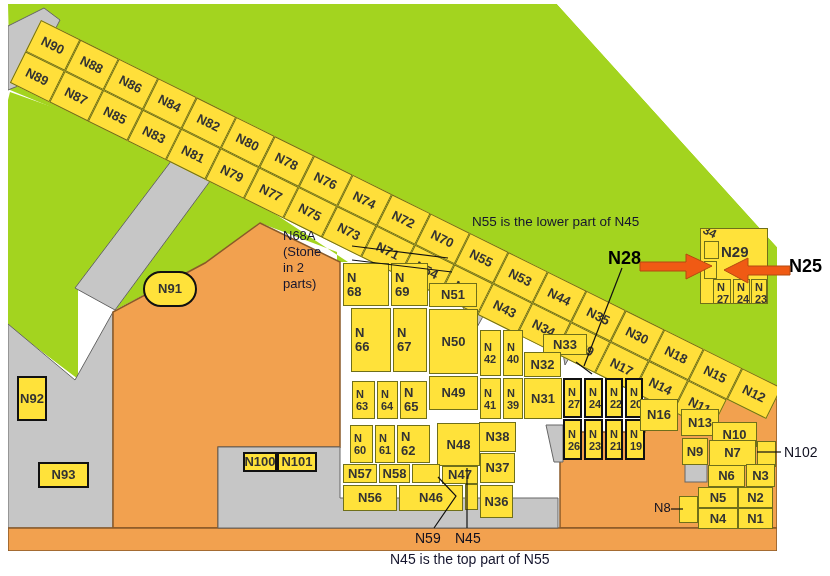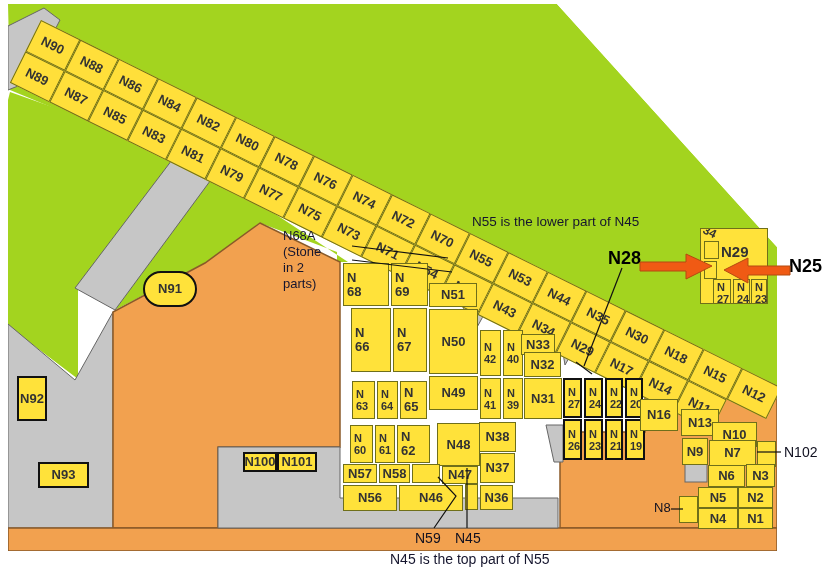--- a/index.html
+++ b/index.html
@@ -134,39 +134,39 @@
 65</div>
         <div class="plot two small" style="left: 472px; top: 326px; width: 21px; height: 46px;">N
 42</div>
         <div class="plot two small" style="left: 495px; top: 326px; width: 20px; height: 46px;">N
 40</div>
         <div class="plot two small" style="left: 472px; top: 374px; width: 21px; height: 41px;">N
 41</div>
         <div class="plot two small" style="left: 495px; top: 374px; width: 20px; height: 41px;">N
 39</div>
         <div class="plot" style="left: 516px; top: 374px; width: 38px; height: 41px;">N31</div>
-        <div class="plot" style="left: 513px; top: 330px; width: 34px; height: 21px; text-align: center;">N33</div>
+        <div class="plot" style="left: 535px; top: 330px; width: 44px; height: 21px; text-align: center;">N33</div>
         <div class="plot" style="left: 516px; top: 348px; width: 37px; height: 25px;">N32</div>
         <div class="plot" style="left: 471px; top: 418px; width: 37px; height: 30px;">N38</div>
         <div class="plot" style="left: 429px; top: 419px; width: 43px; height: 43px;">N48</div>
         <div class="plot two small" style="left: 342px; top: 421px; width: 23px; height: 38px;">N
 60</div>
         <div class="plot two small" style="left: 367px; top: 421px; width: 20px; height: 38px;">N
 61</div>
         <div class="plot two" style="left: 389px; top: 421px; width: 33px; height: 38px;">N
 62</div>
         <div class="plot" style="left: 472px; top: 449px; width: 35px; height: 30px;">N37</div>
         <div class="plot" style="left: 335px; top: 460px; width: 34px; height: 19px;">N57</div>
         <div class="plot" style="left: 371px; top: 460px; width: 31px; height: 19px;">N58</div>
         <div class="plot" style="left: 404px; top: 460px; width: 28px; height: 19px;"></div>
         <div class="plot" style="left: 434px; top: 462px; width: 36px; height: 18px;">N47</div>
         <div class="plot" style="left: 335px; top: 481px; width: 54px; height: 26px;">N56</div>
         <div class="plot" style="left: 391px; top: 481px; width: 64px; height: 26px;">N46</div>
         <div class="plot small" style="left: 457px; top: 480px; width: 13px; height: 26px;"></div>
-        <div class="plot" style="left: 472px; top: 481px; width: 33px; height: 25px;">N36</div>
+        <div class="plot" style="left: 472px; top: 481px; width: 33px; height: 33px;">N36</div>
         <div class="plot two small dark" style="left: 555px; top: 374px; width: 19px; height: 40px;">N
 27</div>
         <div class="plot two small dark" style="left: 576px; top: 374px; width: 19px; height: 40px;">N
 24</div>
         <div class="plot two small dark" style="left: 597px; top: 374px; width: 18px; height: 40px;">N
 22</div>
         <div class="plot two small dark" style="left: 617px; top: 374px; width: 18px; height: 40px;">N
 20</div>
         <div class="plot two small dark" style="left: 555px; top: 415px; width: 19px; height: 41px;">N
 26</div>

